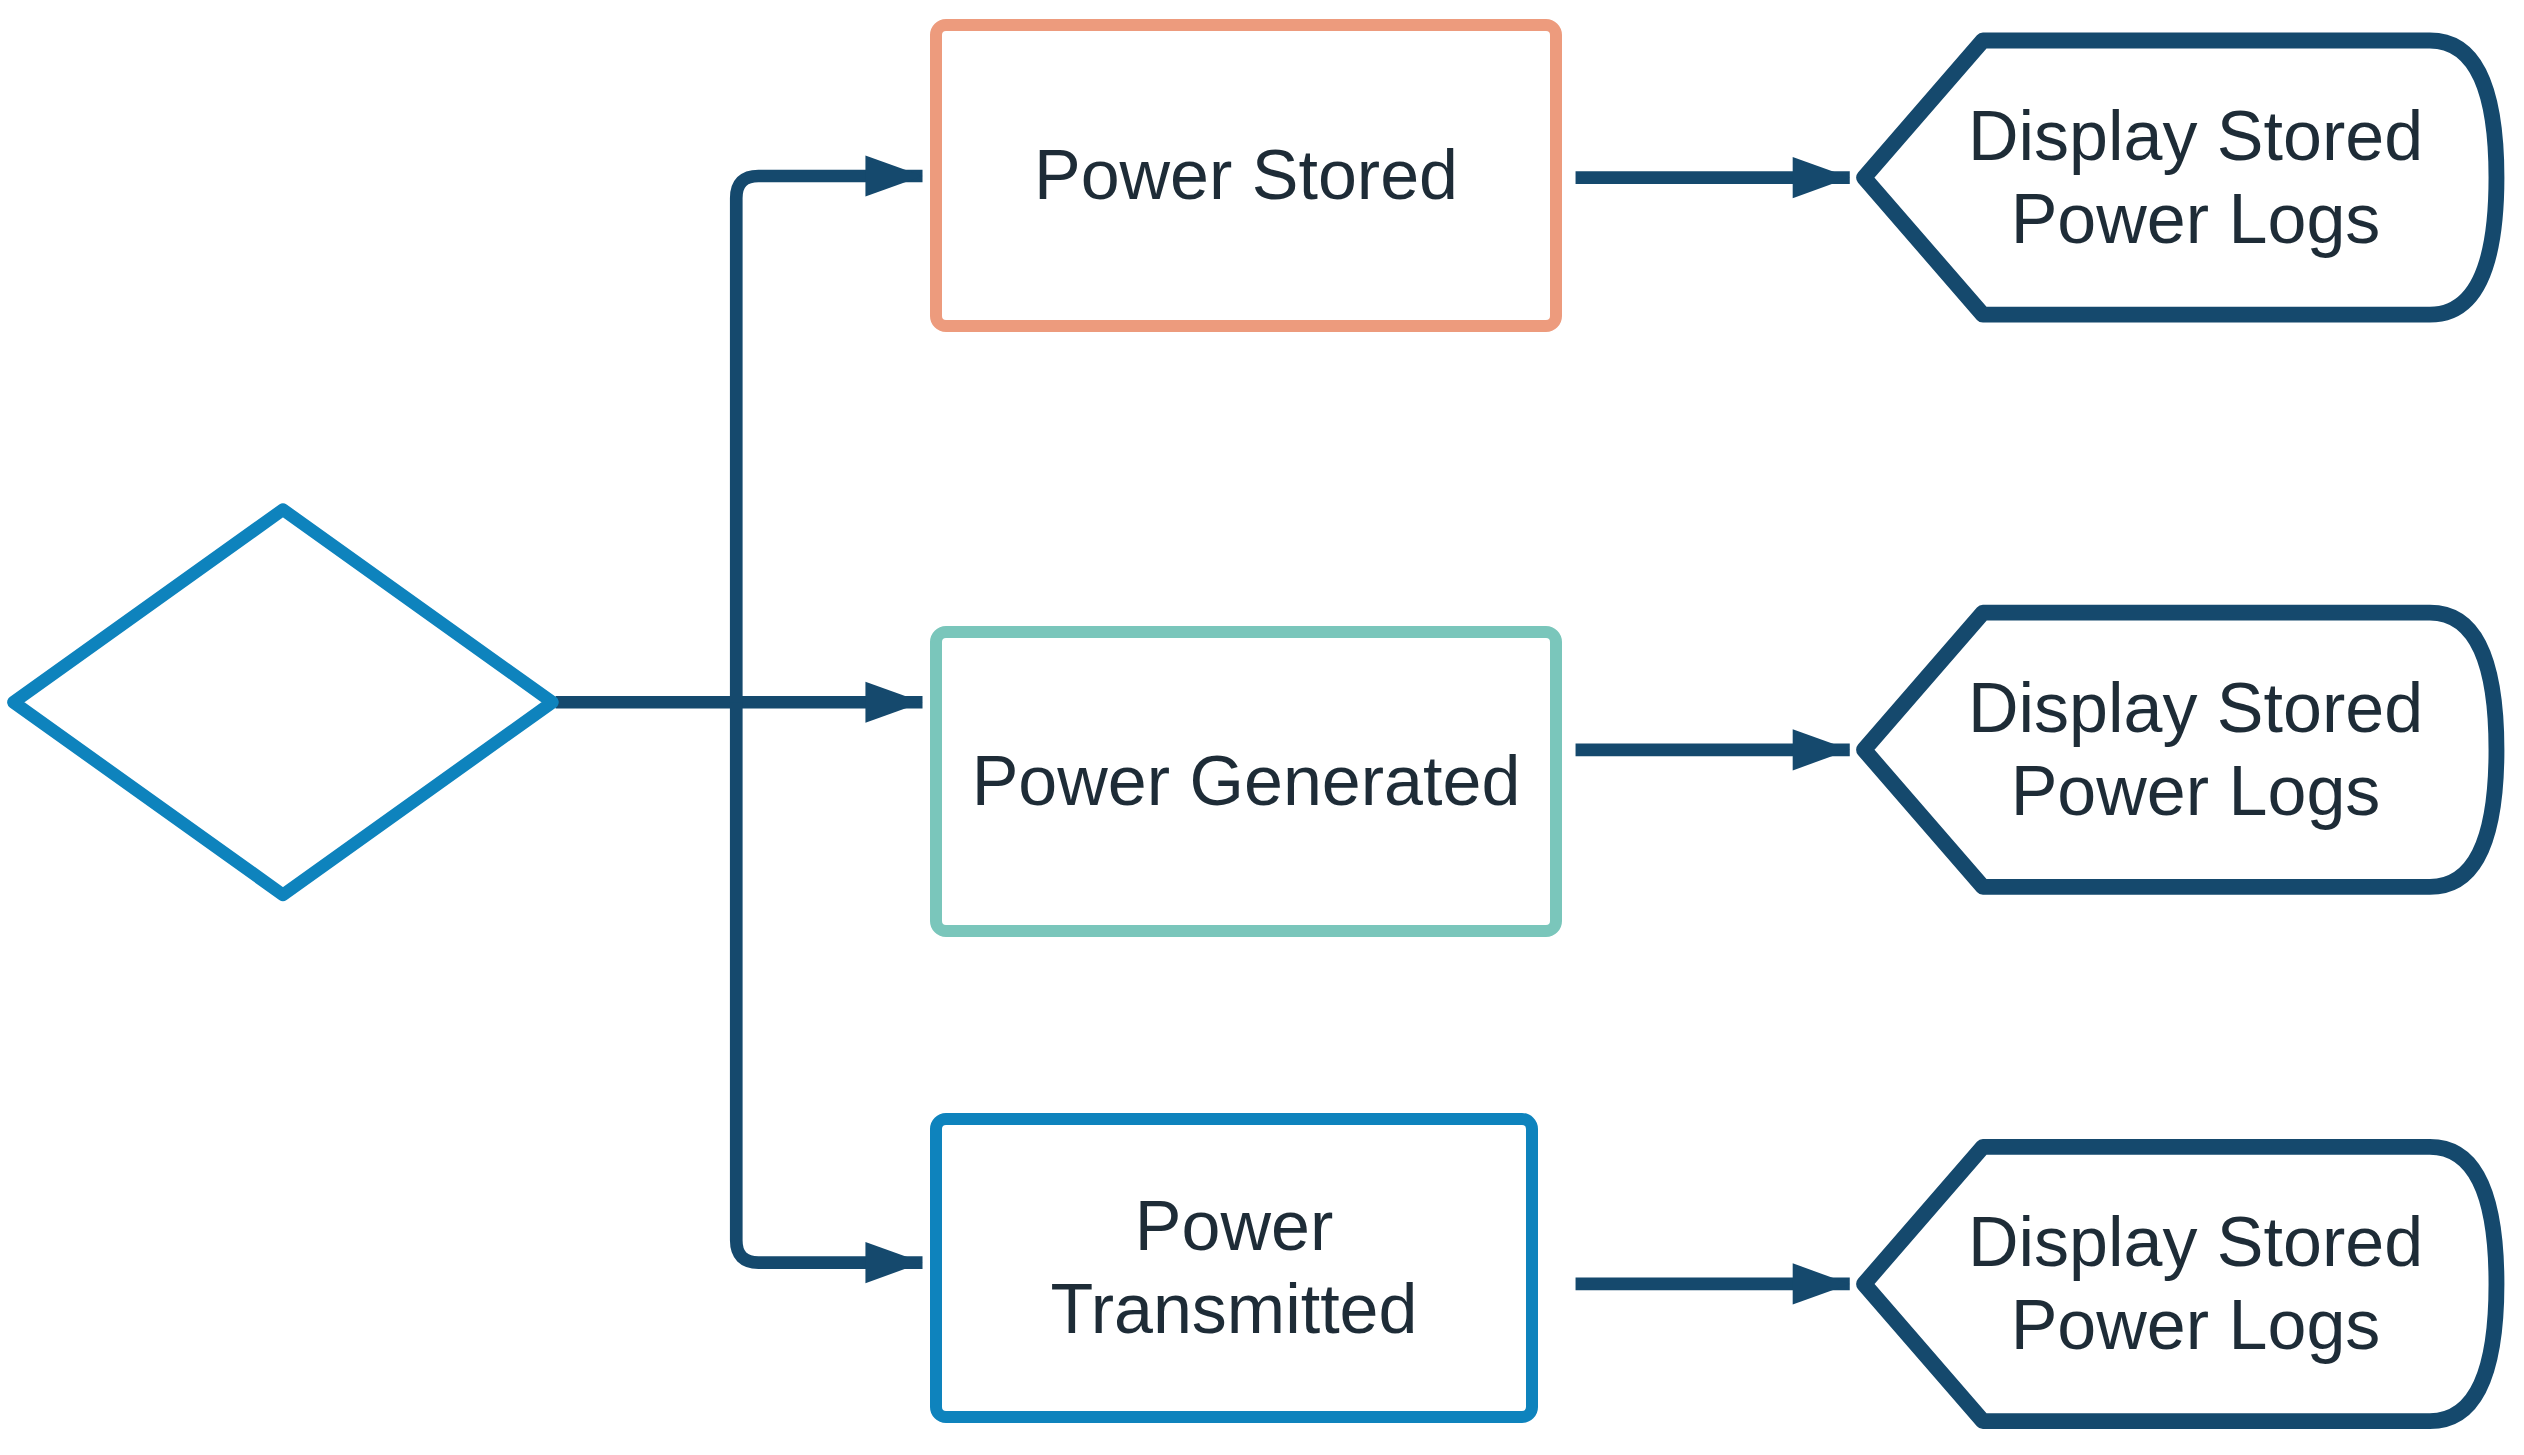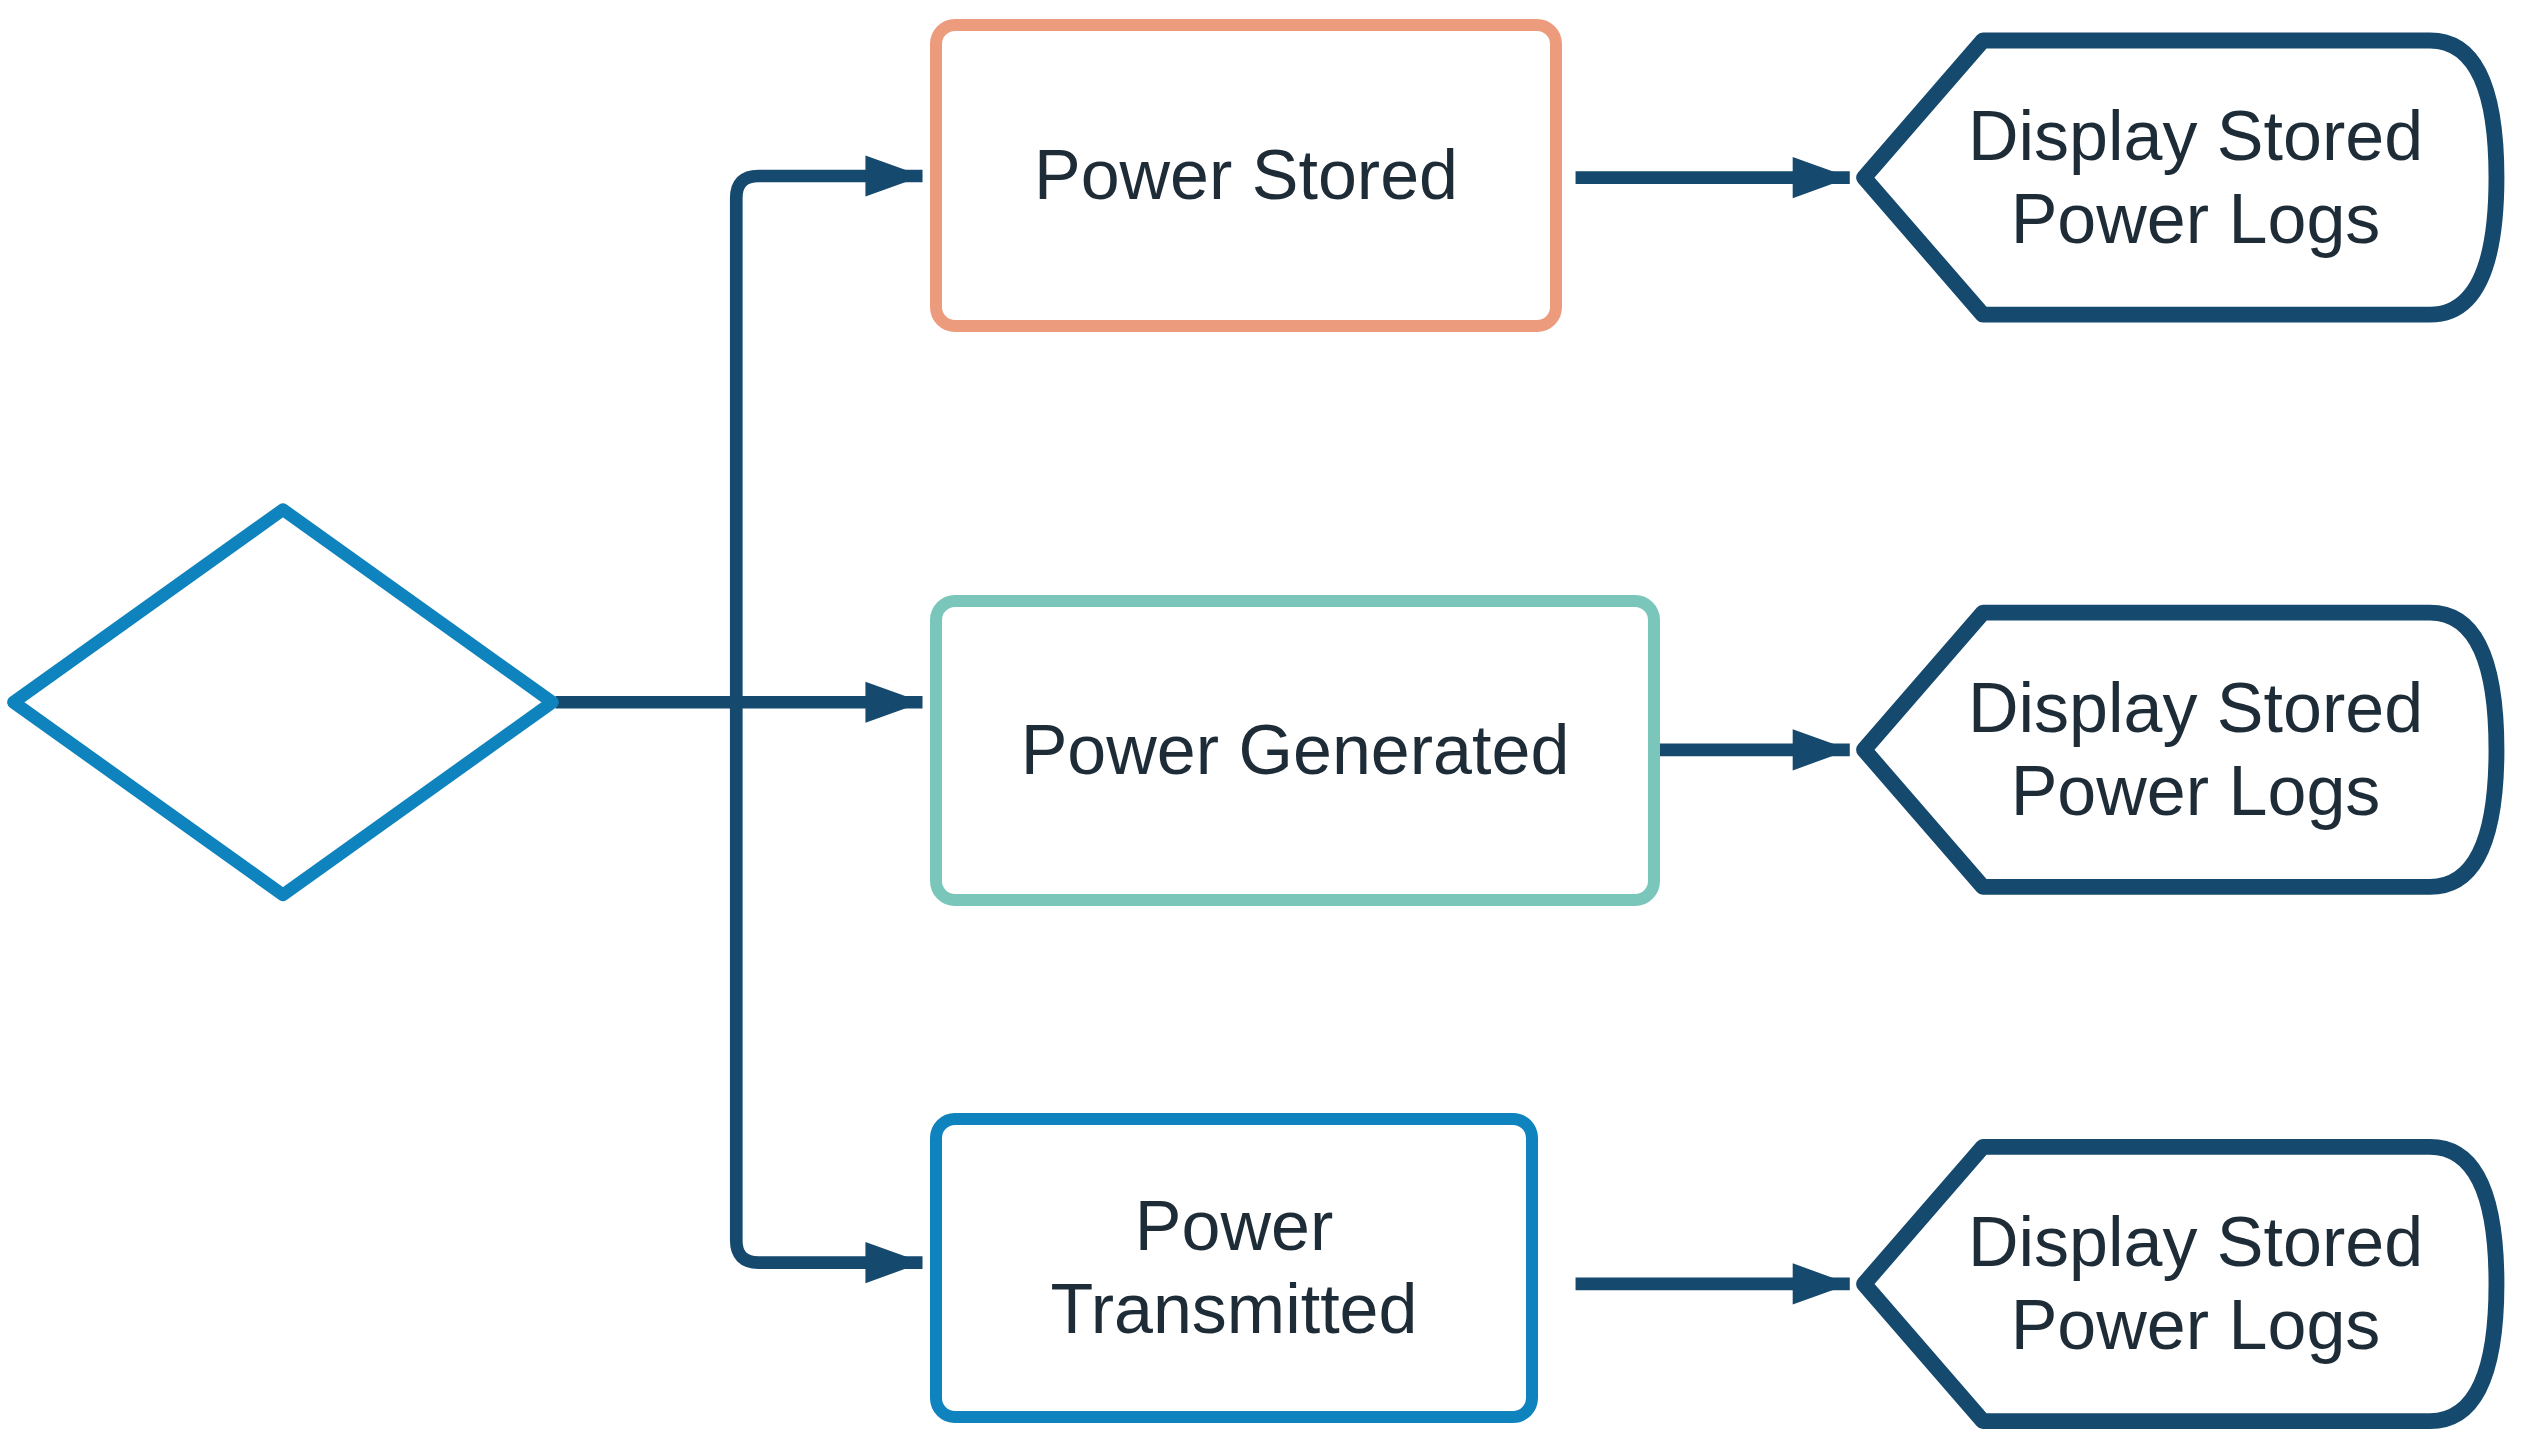--- a/index.html
+++ b/index.html
@@ -8,21 +8,21 @@
     width:2525px;height:1456px;
     background:#ffffff;
     font-family:"Liberation Sans", sans-serif;
     overflow:hidden;
   }
   .layer{position:absolute;left:0;top:0;}
   .connector{fill:none;stroke:var(--c-connector);stroke-width:16;stroke-linejoin:round;}
   .shape-fill{fill:#ffffff;}
   .process{
     position:absolute;background:#ffffff;
-    border-style:solid;border-width:12.7px;border-radius:25px;
+    border-style:solid;border-width:12.7px;border-radius:16px;
     box-sizing:border-box;
     display:flex;align-items:center;justify-content:center;
   }
   .proc-stored{border-color:var(--c-stored_border);}
   .proc-generated{border-color:var(--c-generated_border);}
   .proc-transmitted{border-color:var(--c-transmitted_border);}
   .lbl{
     font-size:70px;line-height:1.18;color:var(--c-text);
     text-align:center;white-space:normal;
   }
@@ -54,21 +54,21 @@
 
     <path class="shape-fill" d="M 2352 224 L 2502 51 L 3066 51 Q 3150 51 3150 224 Q 3150 397 3066 397 L 2502 397 Z" style="stroke:var(--c-display_border)" stroke-width="20" stroke-linejoin="round"></path>
     <path class="shape-fill" d="M 2352 946 L 2502 773 L 3066 773 Q 3150 773 3150 946 Q 3150 1119 3066 1119 L 2502 1119 Z" style="stroke:var(--c-display_border)" stroke-width="20" stroke-linejoin="round"></path>
     <path class="shape-fill" d="M 2352 1620 L 2502 1447 L 3066 1447 Q 3150 1447 3150 1620 Q 3150 1793 3066 1793 L 2502 1793 Z" style="stroke:var(--c-display_border)" stroke-width="20" stroke-linejoin="round"></path>
   </svg>
 
   <div class="process proc-stored" style="left:930px;top:19px;width:632px;height:313px;">
     <span class="lbl" style="max-width:602px">Power Stored</span>
   </div>
 
-  <div class="process proc-generated" style="left:930px;top:595px;width:730px;height:311px;">
+  <div class="process proc-generated" style="left:930px;top:626px;width:632px;height:311px;">
     <span class="lbl" style="max-width:602px">Power Generated</span>
   </div>
 
   <div class="process proc-transmitted" style="left:930px;top:1113px;width:608px;height:310px;">
     <span class="lbl" style="max-width:444px">Power Transmitted</span>
   </div>
 
 
   <div class="overlay-label" style="left:1918px;top:16px;width:555px;height:323px;">
     <span class="lbl" style="max-width:539px">Display Stored Power Logs</span>

